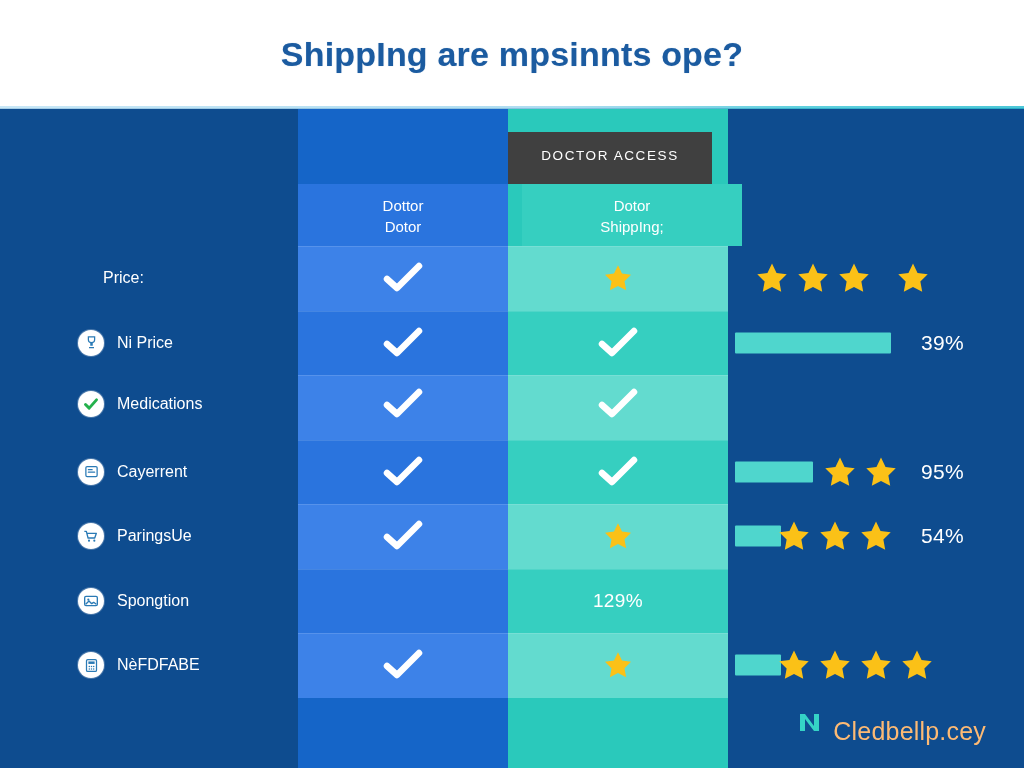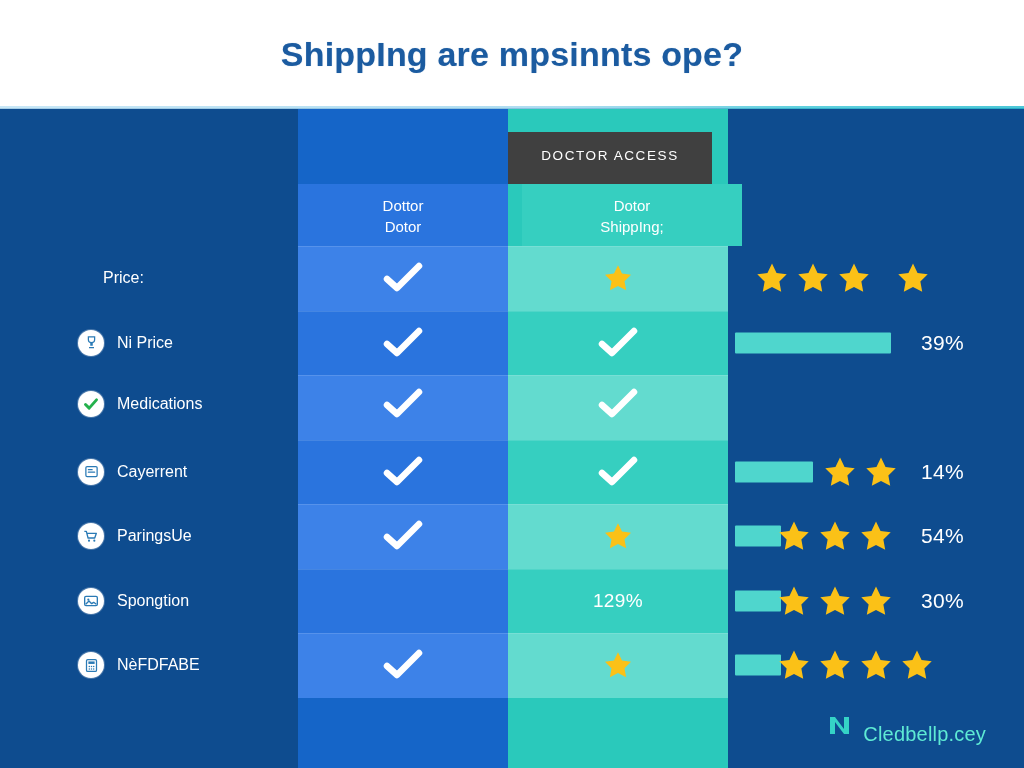--- a/index.html
+++ b/index.html
@@ -167,21 +167,21 @@
   
   #logo {
     position: absolute; right: 38px; bottom: 22px;
     display: flex; align-items: center; gap: 10px;
   }
   #logo-mark {
     width: 26px; height: 26px;
     display: flex; align-items: center; justify-content: center;
   }
   #logo-text {
-    color: #5eead4; font-size: 20px; letter-spacing: .2px; margin-top: 20px;
+    color: #fdba74; font-size: 25px; letter-spacing: .2px; margin-top: 20px;
   }
 </style>
 </head>
 <body>
 
 <div id="stage">
 
   <div id="title-bar">
     <div id="title-text">ShippIng are mpsinnts ope?</div>
   </div>
@@ -357,21 +357,21 @@
                 <svg class="star" width="34" height="34" viewBox="0 0 24 24">
                   <path d="M12 1.8l3.2 6.6 7.2 1-5.2 5.1 1.3 7.2L12 18.3 5.5 21.7l1.3-7.2L1.6 9.4l7.2-1z" fill="#fbc117"></path>
                 </svg>
               </span>
               <span style="">
                 <svg class="star" width="34" height="34" viewBox="0 0 24 24">
                   <path d="M12 1.8l3.2 6.6 7.2 1-5.2 5.1 1.3 7.2L12 18.3 5.5 21.7l1.3-7.2L1.6 9.4l7.2-1z" fill="#fbc117"></path>
                 </svg>
               </span>
             </div>
-            <div class="metric-pct">14%</div>
+            <div class="metric-pct">95%</div>
           </div>
         </div>
         <div class="row-stripe odd" style="top: 395px; height: 64.5px;">
           <div class="sb"></div>
           <div class="st"></div>
         </div>
         <div class="row-sep" style="top: 395px;"></div>
         <div class="row" style="top: 395px; height: 64.5px;">
           <div class="row-label">
             <span class="row-icon">
@@ -430,41 +430,20 @@
               <svg width="16" height="16" viewBox="0 0 24 24">
                 <rect x="2.5" y="5" width="19" height="14" rx="2" fill="none" stroke="#2a7ab5" stroke-width="2"></rect>
                 <circle cx="8" cy="10" r="1.6" fill="#2a7ab5"></circle>
                 <path d="M4 17l5-5 4 4 3-2 4 3" fill="none" stroke="#2a7ab5" stroke-width="2" stroke-linejoin="round"></path>
               </svg>
             </span>
             <span>Spongtion</span>
           </div>
           <div class="cell-mark teal">
             <span class="cell-pct">129%</span>
-          </div>
-          <div class="metric">
-            <div class="metric-bar" style="width:46px"></div>
-            <div class="metric-stars" style="left:42px">
-              <span style="">
-                <svg class="star" width="34" height="34" viewBox="0 0 24 24">
-                  <path d="M12 1.8l3.2 6.6 7.2 1-5.2 5.1 1.3 7.2L12 18.3 5.5 21.7l1.3-7.2L1.6 9.4l7.2-1z" fill="#fbc117"></path>
-                </svg>
-              </span>
-              <span style="">
-                <svg class="star" width="34" height="34" viewBox="0 0 24 24">
-                  <path d="M12 1.8l3.2 6.6 7.2 1-5.2 5.1 1.3 7.2L12 18.3 5.5 21.7l1.3-7.2L1.6 9.4l7.2-1z" fill="#fbc117"></path>
-                </svg>
-              </span>
-              <span style="">
-                <svg class="star" width="34" height="34" viewBox="0 0 24 24">
-                  <path d="M12 1.8l3.2 6.6 7.2 1-5.2 5.1 1.3 7.2L12 18.3 5.5 21.7l1.3-7.2L1.6 9.4l7.2-1z" fill="#fbc117"></path>
-                </svg>
-              </span>
-            </div>
-            <div class="metric-pct">30%</div>
           </div>
         </div>
         <div class="row-stripe odd" style="top: 524px; height: 64.5px;">
           <div class="sb"></div>
           <div class="st"></div>
         </div>
         <div class="row-sep" style="top: 524px;"></div>
         <div class="row" style="top: 524px; height: 64.5px;">
           <div class="row-label">
             <span class="row-icon">

